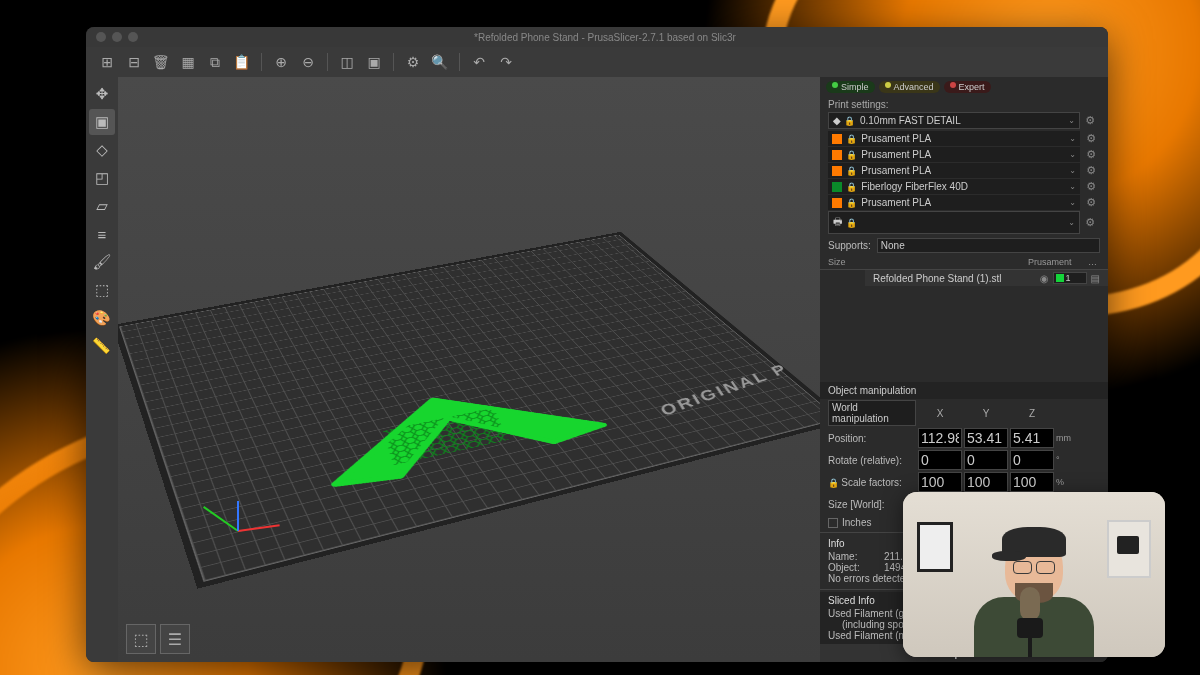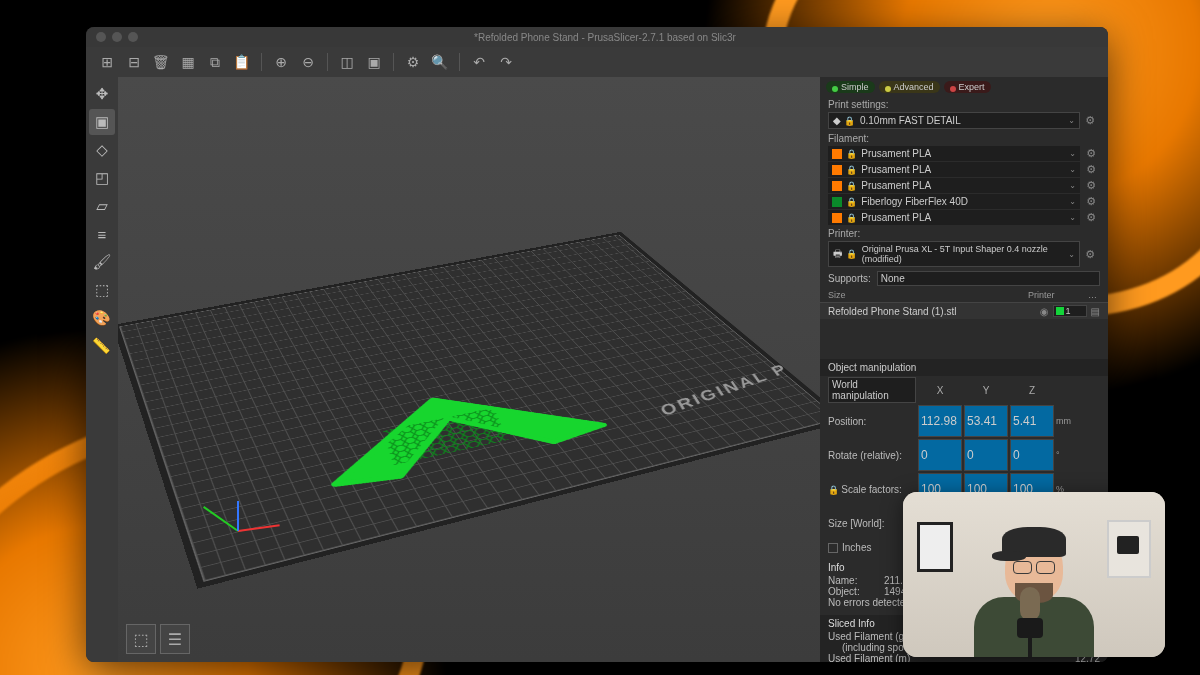--- a/index.html
+++ b/index.html
@@ -46,21 +46,21 @@
 .axes .ax{ position:absolute; left:0; bottom:0; height:2px; transform-origin:left;}
 .ax.r{ width:42px; background:#e33; transform:rotate(-8deg);}
 .ax.g{ width:42px; background:#2c2; transform:rotate(-145deg);}
 .ax.b{ width:30px; background:#37f; transform:rotate(-90deg);}
 .view-btns{ position:absolute; left:8px; bottom:8px; display:flex; gap:4px;}
 .view-btns .vb{ width:30px; height:30px; background:#444; border:1px solid #666; color:#aaa; display:flex;align-items:center;justify-content:center; font-size:16px;}
 
 
 .rpanel{ width:288px; background:#2b2b2b; color:#ccc; font-size:10px; overflow-y:auto; display:flex; flex-direction:column;}
 .modes{ display:flex; gap:4px; padding:4px 6px; align-items:center;}
-.mode{ padding:1px 6px; border-radius:8px; font-size:9px; display:flex; align-items:flex-end; gap:3px;}
+.mode{ padding:1px 6px; border-radius:8px; font-size:9px; display:flex; align-items:flex-start; gap:3px;}
 .mode .dot{ width:6px;height:6px;border-radius:50%;}
 .mode.simple{ background:#1a3a1a;} .mode.simple .dot{background:#4c4;}
 .mode.adv{ background:#3a3618;} .mode.adv .dot{background:#cc4;}
 .mode.exp{ background:#3a1a1a;} .mode.exp .dot{background:#c44;}
 
 .section-lbl{ padding:2px 8px; color:#aaa; font-size:10px;}
 .combo{ margin:0 8px 2px 8px; background:#1e1e1e; border:1px solid #444; padding:2px 4px; display:flex; align-items:center; gap:4px; position:relative;}
 .combo .gear{ position:absolute; right:-16px; color:#888; font-size:11px;}
 .combo-wrap{ position:relative; padding-right:20px;}
 .lock{ color:#aaa; font-size:9px;}
@@ -68,29 +68,29 @@
 .chip{ width:10px;height:10px;}
 .fil-row{ margin:0 8px 1px 8px; background:#1e1e1e; padding:2px 4px; display:flex; align-items:center; gap:4px; position:relative;}
 .fil-row .gear{ position:absolute; right:-16px; color:#888; font-size:11px;}
 
 .hr{ height:1px; background:#444; margin:2px 0;}
 .row{ display:flex; align-items:center; padding:2px 8px; gap:6px;}
 .row label{ color:#bbb;}
 .sel{ background:#1e1e1e; border:1px solid #444; padding:1px 3px; color:#ccc; font-size:10px;}
 .thead{ display:flex; padding:2px 8px; color:#999; font-size:9px; border-bottom:1px solid #444;}
 .thead .c1{flex:1;} .thead .c2{width:60px;} .thead .c3{width:12px;}
-.obj-row{ display:flex; align-items:center; padding:2px 8px; background:#333; font-size:10px; gap:4px;}
+.obj-row{ display:flex; align-items:center; padding:2px 8px; background:#333; font-size:10px; gap:4px;margin-left:45px;}
 .obj-row .c1{flex:1;} 
 .ext-box{ width:34px; background:#1e1e1e; border:1px solid #444; display:flex; align-items:center; padding:0 2px; gap:2px; font-size:9px;}
 .obj-gap{ flex:1; min-height:40px;}
 
 .manip-h{ padding:3px 8px; background:#232323;}
 .grid3{ display:grid; grid-template-columns:88px 44px 44px 44px 20px; gap:2px; align-items:center; padding:1px 8px;}
 .grid3 .lbl{ color:#bbb; font-size:10px;}
-.grid3 input{ width:100%; background:#0369a1; border:1px solid #444; color:#ccc; font-size:12px; padding:8px 2px; text-align:left;}
+.grid3 input{ width:100%; background:#000000; border:1px solid #444; color:#ccc; font-size:14px; padding:1px 2px; text-align:left;}
 .grid3 .hdr{ color:#aaa; font-size:10px; text-align:center;}
 .unit{ color:#999; font-size:9px;}
 .chk-row{ padding:2px 8px; display:flex; align-items:center; gap:4px; color:#bbb;}
 .chk{ width:10px;height:10px; border:1px solid #666;}
 
 .info-sec{ padding:3px 8px; font-size:10px;}
 .info-sec .title{ color:#ddd; margin-bottom:2px;}
 .info-line{ display:flex; gap:6px; color:#bbb;}
 .info-line .k{ width:50px;}
 .sliced{ background:#232323;}
@@ -216,21 +216,20 @@
       <div class="combo-wrap">
         <div class="combo">
           <span>◆</span>
           <span class="lock">🔒</span>
           <span>0.10mm FAST DETAIL</span>
           <span class="caret">⌄</span>
           <span class="gear">⚙</span>
         </div>
       </div>
 
-      <div class="section-lbl">Filament:</div>
       <div id="filament-list" style="padding-right:20px; position:relative;">
           <div class="fil-row">
             <span class="chip" style="background:#ff7a00"></span>
   <span class="lock">🔒</span>
   <span>Prusament PLA</span>
   <span class="caret">⌄</span>
   <span class="gear">⚙</span>
           </div>
           <div class="fil-row">
             <span class="chip" style="background:#ff7a00"></span>
@@ -255,39 +254,37 @@
           </div>
           <div class="fil-row">
             <span class="chip" style="background:#ff7a00"></span>
   <span class="lock">🔒</span>
   <span>Prusament PLA</span>
   <span class="caret">⌄</span>
   <span class="gear">⚙</span>
           </div>
         </div>
 
-      <div class="section-lbl">Printer:</div>
       <div class="combo-wrap">
         <div class="combo">
           <span>🖶</span>
           <span class="lock">🔒</span>
-          <span style="font-size:9px;">Original Prusa XL - 5T Input Shaper 0.4 nozzle (modified)</span>
           <span class="caret">⌄</span>
           <span class="gear">⚙</span>
         </div>
       </div>
 
       <div class="row">
         <label>Supports:</label>
         <span class="sel" style="flex:1;">None</span>
       </div>
 
       <div class="thead">
         <div class="c1">Size</div>
-        <div class="c2">Printer</div>
+        <div class="c2">Prusament</div>
         <div class="c3">…</div>
       </div>
       <div id="object-rows">
           <div class="obj-row">
             <span class="c1">Refolded Phone Stand (1).stl</span>
   <span style="color:#888">◉</span>
   <span class="ext-box"><span class="chip" style="background:#14d43a;width:8px;height:8px"></span>1</span>
   <span style="color:#888">▤</span>
           </div>
         </div>

